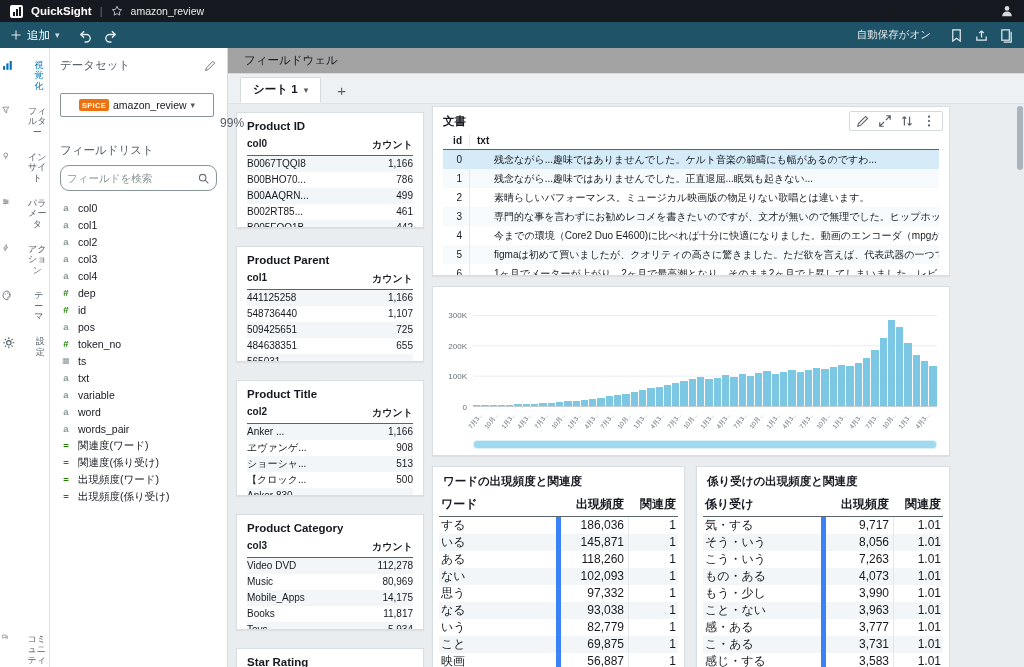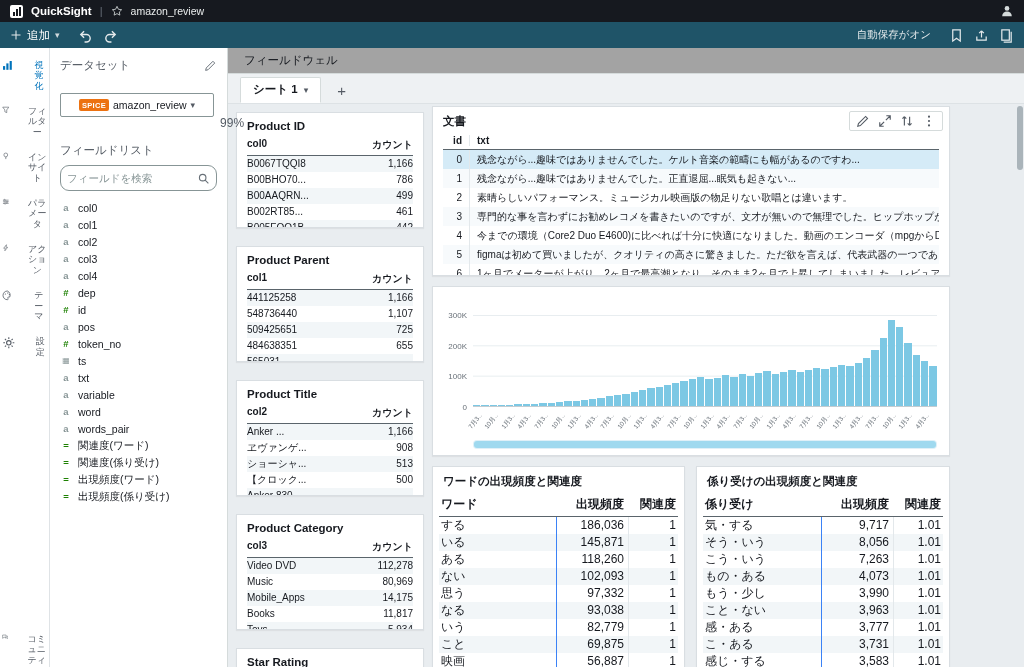--- a/index.html
+++ b/index.html
@@ -88,40 +88,40 @@
   .doc-toolbar{position:absolute;top:4px;right:6px;display:flex;align-items:center;background:#fff;border:1px solid #d5dbdb;border-radius:2px;padding:2px 3px;gap:2px;z-index:2;}
   .doc-toolbar .dt-ic{width:14px;height:14px;color:#545b64;cursor:pointer;padding:0 3px;box-sizing:content-box;}
   .doc-table{padding:0 10px;font-size:10px;}
   .doc-head{display:flex;font-weight:bold;border-bottom:1px solid #5a646b;padding:2px 0 3px;}
   .doc-id-h{width:26px;text-align:right;padding-right:7px;}
   .doc-txt-h{flex:1;padding-left:7px;border-left:1px solid #e3e8eb;}
   .doc-row{display:flex;height:19px;line-height:19px;}
   .doc-row:nth-child(even){background:#f7fafc;}
   .doc-row.selected{background:#d5ebf7;}
   .doc-id{width:26px;text-align:right;padding-right:7px;color:#16191f;}
-  .doc-txt{flex:1;padding-left:7px;border-left:1px solid #e3e8eb;white-space:nowrap;overflow:hidden;}
+  .doc-txt{flex:1;padding-left:24px;border-left:1px solid #e3e8eb;white-space:nowrap;overflow:hidden;}
   
   .ts-body{position:absolute;top:26px;left:10px;right:12px;bottom:6px;}
   .ts-y{position:absolute;left:0;top:2px;bottom:42px;width:28px;}
   .ylab{position:absolute;right:4px;transform:translateY(-50%);font-size:8px;color:#687078;}
   .ts-plot{position:absolute;left:30px;right:0;top:2px;bottom:42px;border-bottom:1px solid #c3ccd1;background-image:linear-gradient(to bottom,#e8edf0 1px,transparent 1px);background-size:100% 33.34%;}
   .ts-bars{position:absolute;left:0;right:0;top:0;bottom:0;display:flex;align-items:flex-end;gap:1px;}
   .bar{flex:1;background:#7cc8e4;min-width:1px;}
   .ts-xticks{position:absolute;left:30px;right:0;bottom:12px;height:28px;display:flex;}
   .tick{flex:1;position:relative;}
   .tick span{position:absolute;right:50%;top:3px;transform:rotate(-52deg);transform-origin:top right;font-size:6.5px;color:#687078;white-space:nowrap;}
   .brush{position:absolute;left:30px;right:0;bottom:0;height:9px;background:#dff0f8;border-radius:4px;cursor:pointer;}
   .brush-handle{position:absolute;top:1px;bottom:1px;left:1px;right:1px;background:#9fd9ef;border-radius:3px;}
   
   .ft{padding:0 6px;font-size:12px;}
   .ft-head{display:flex;font-weight:bold;border-bottom:1px solid #5a646b;padding:3px 0;}
   .ft-row{display:flex;height:17px;line-height:17px;}
   .ft-row:nth-child(even){background:#f2f6f8;}
   .c0{flex:1.1;padding-left:2px;overflow:hidden;white-space:nowrap;}
-  .c1{width:72px;text-align:right;border-left:1px solid #3b82f6;padding-right:4px;}
+  .c1{width:72px;text-align:right;border-left:5px solid #3b82f6;padding-right:4px;}
   .c2{width:50px;text-align:right;border-left:1px solid #e3e8eb;padding-right:2px;}
   .ft-head .c1,.ft-head .c2{border-left:none;}
   
   .vscroll{position:absolute;right:1px;top:2px;width:6px;height:64px;background:#aab4ba;border-radius:3px;cursor:grab;}
 </style>
 </head>
 <body>
 
 <div class="topbar">
   <div class="logo-mark">

